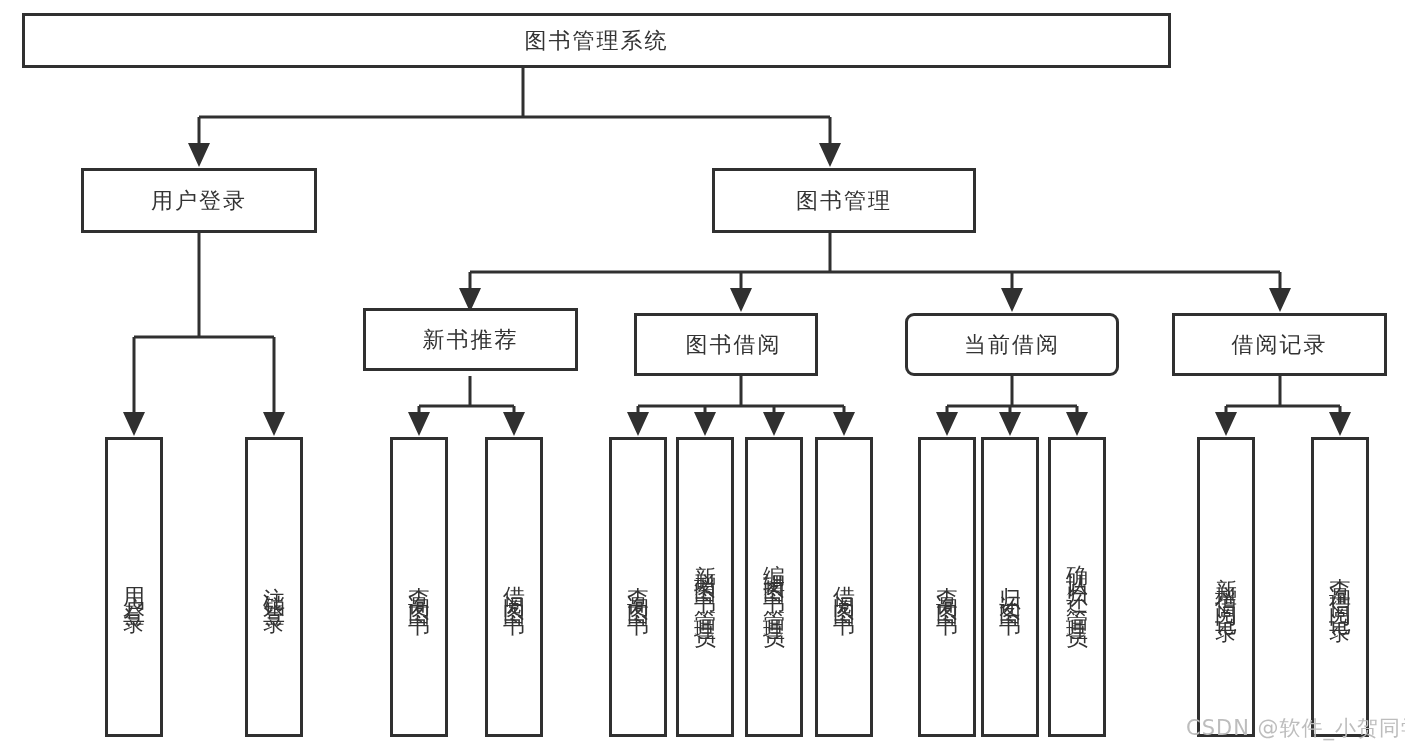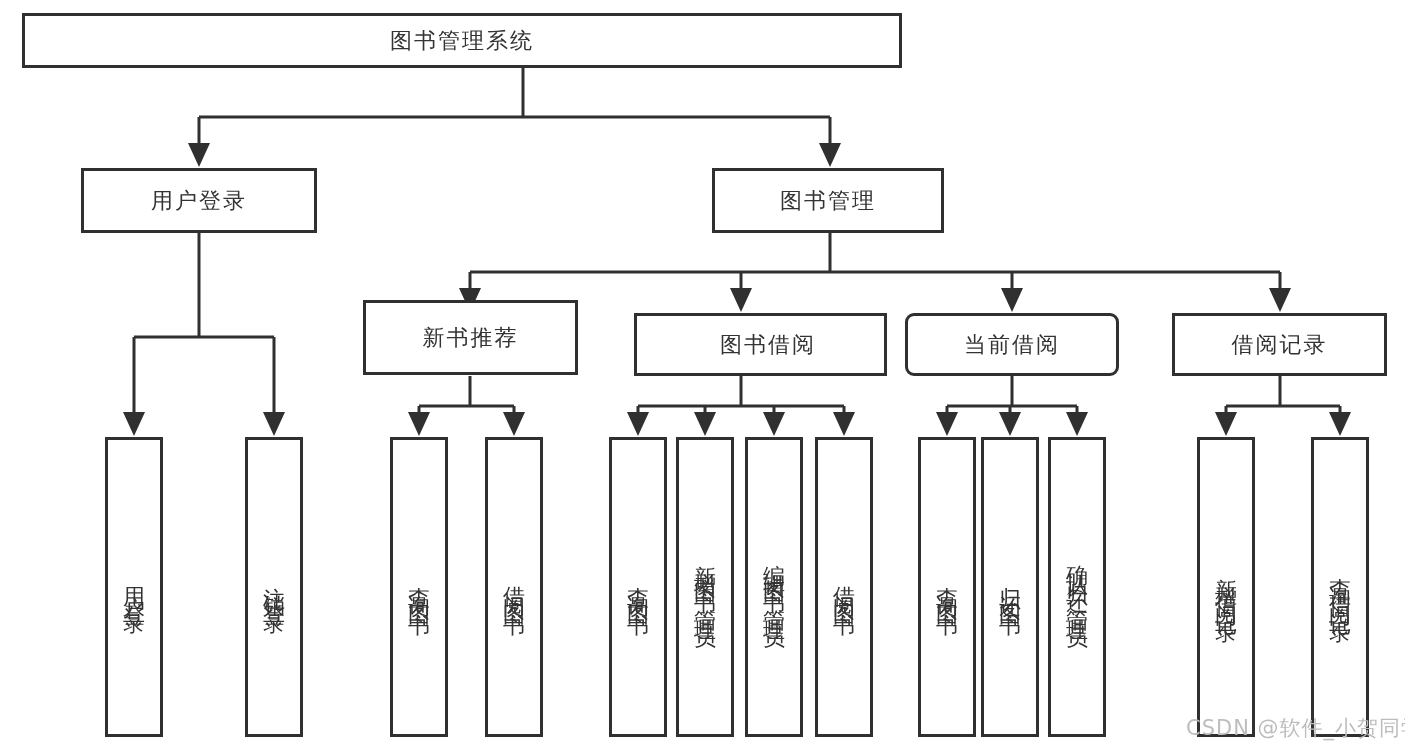--- a/index.html
+++ b/index.html
@@ -31,25 +31,25 @@
     z-index: 2;
     white-space: nowrap;
   }
   .leaf span {
     writing-mode: vertical-rl;
     text-orientation: mixed;
     letter-spacing: 9px;
     white-space: normal;
   }
   
-  .n-root   { left: 22px;   top: 13px;  width: 880px; height: 55px; }
+  .n-root   { left: 22px;   top: 13px;  width: 1149px; height: 55px; }
   .n-login  { left: 81px;   top: 168px; width: 236px;  height: 65px; }
-  .n-mgmt   { left: 712px;  top: 168px; width: 232px;  height: 65px; }
-  .n-l3-0   { left: 363px;  top: 300px; width: 215px;  height: 75px; }
-  .n-l3-1   { left: 634px;  top: 313px; width: 253px;  height: 63px; padding-left: 15px; }
+  .n-mgmt   { left: 712px;  top: 168px; width: 264px;  height: 65px; }
+  .n-l3-0   { left: 363px;  top: 308px; width: 215px;  height: 63px; }
+  .n-l3-1   { left: 634px;  top: 313px; width: 184px;  height: 63px; padding-left: 15px; }
   .n-l3-2   { left: 905px;  top: 313px; width: 214px;  height: 63px; border-radius: 9px; }
   .n-l3-3   { left: 1172px; top: 313px; width: 215px;  height: 63px; }
   .leaf     { top: 437px; width: 58px; height: 300px; }
   .lf-0  { left: 105px; }
   .lf-1  { left: 245px; }
   .lf-2  { left: 390px; }
   .lf-3  { left: 485px; }
   .lf-4  { left: 609px; }
   .lf-5  { left: 676px; }
   .lf-6  { left: 745px; }

